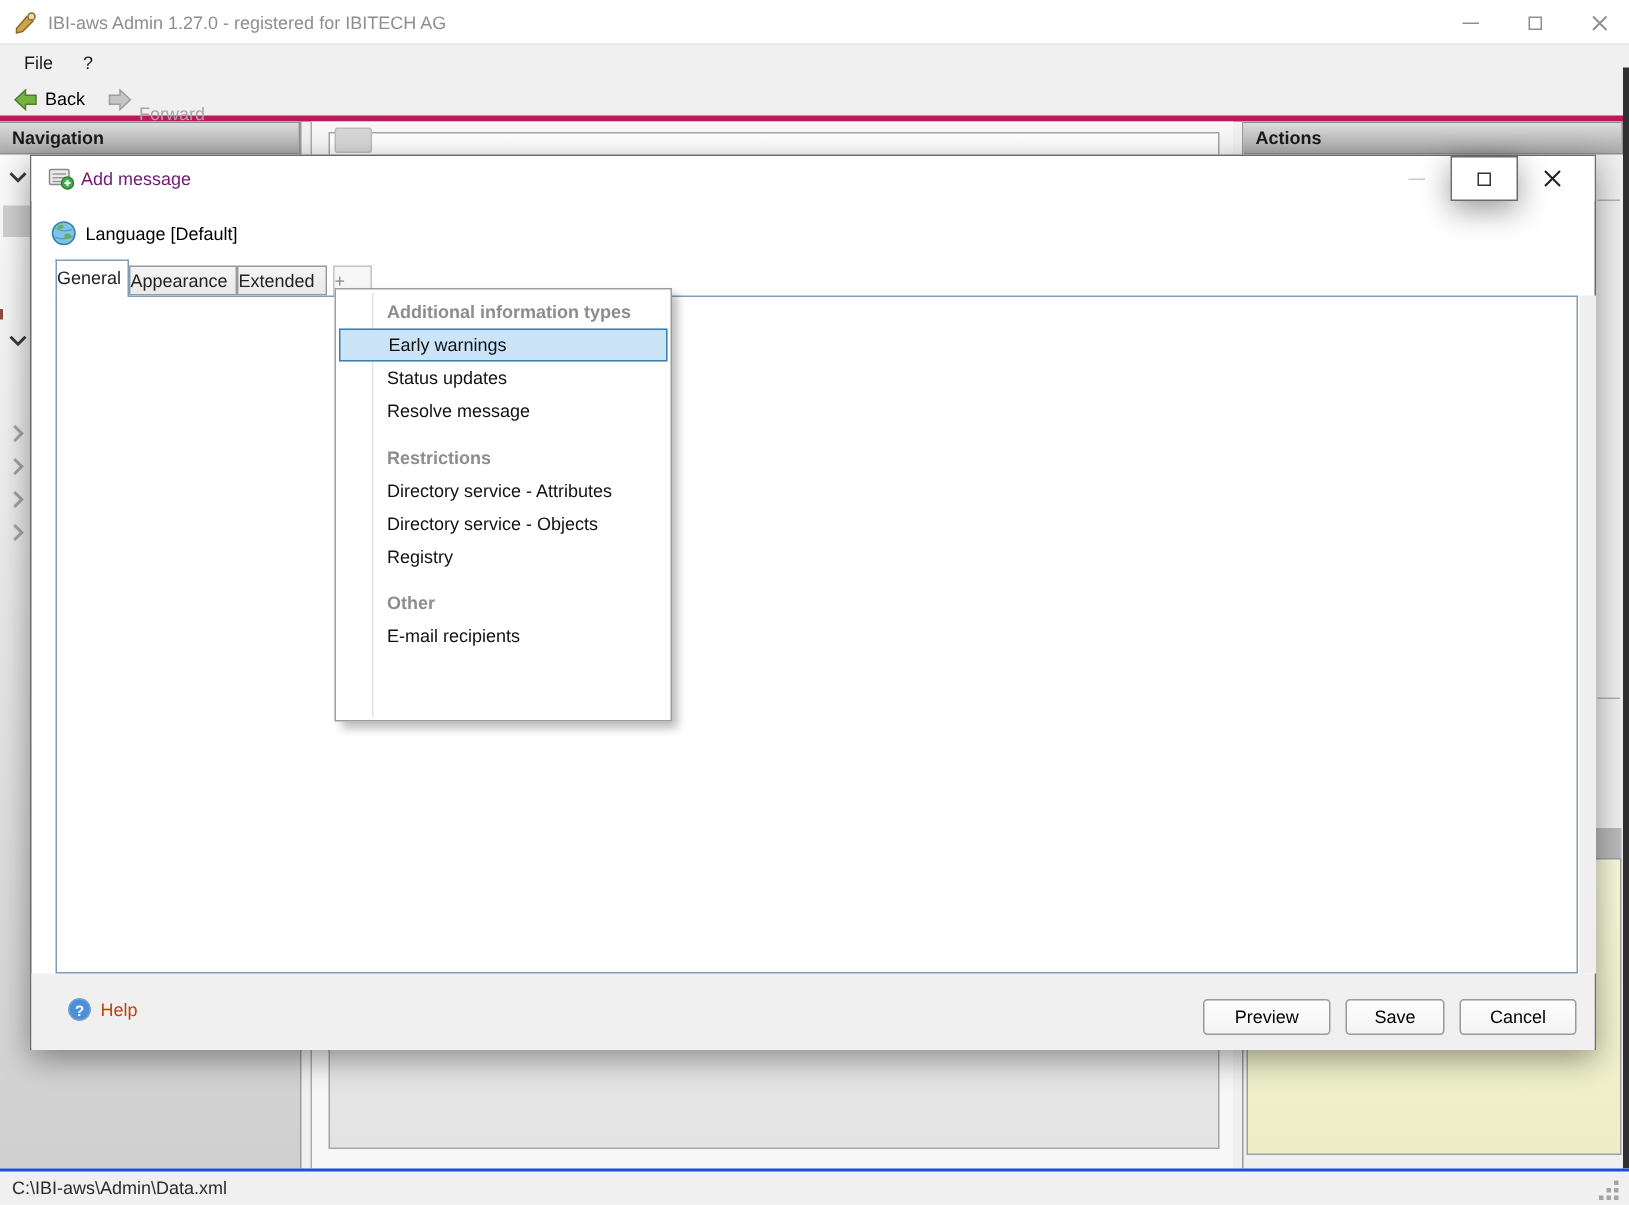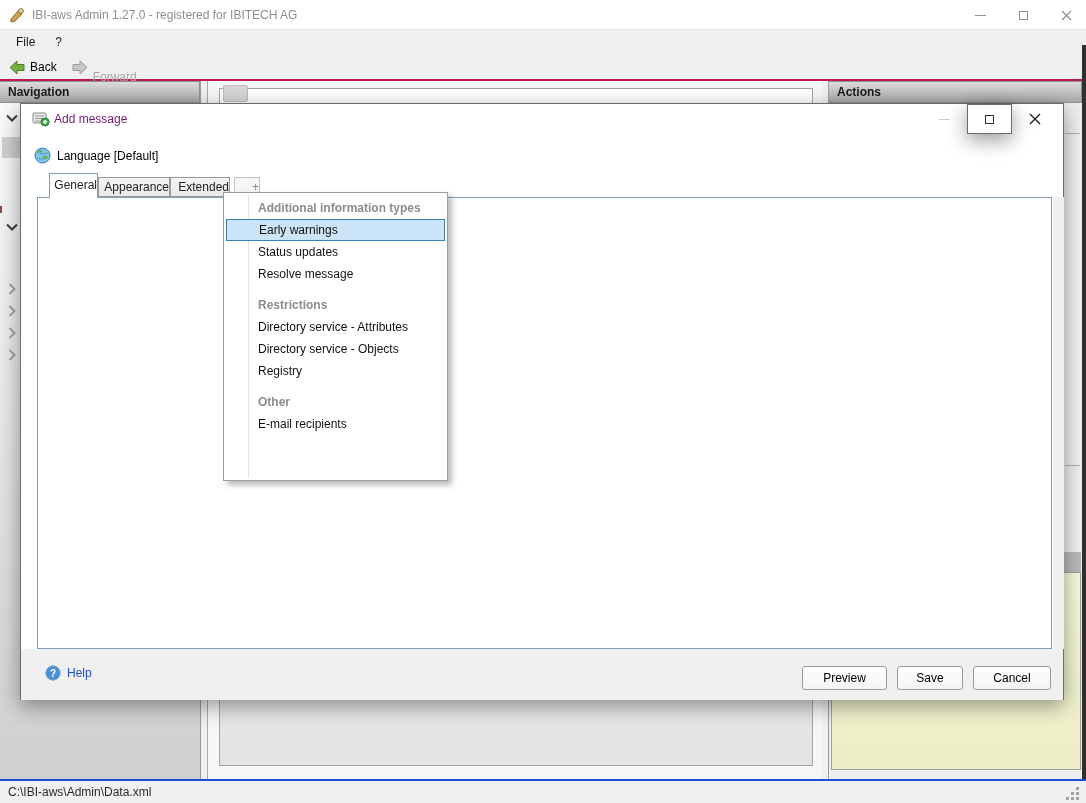--- a/index.html
+++ b/index.html
@@ -14,21 +14,21 @@
   
   .titlebar { left:0; top:0; width:1086px; height:30px; background:#fff; border-bottom:1px solid #e4e4e4; }
   .app-title { left:32px; top:0; line-height:30px; color:#8e8e8e; }
   .win-ctl { top:0; width:40px; height:30px; display:flex; align-items:center; justify-content:center; }
   .glyph-min { width:11px; height:1px; background:#8f8f8f; }
   .glyph-max { width:9px; height:9px; border:1px solid #8f8f8f; }
   .dlg .glyph-max { border-color:#333; }
   .menubar { left:0; top:30px; width:1086px; height:25px; background:#f0f0f0; display:flex; align-items:center; }
   .menubar span { padding:0 10px; height:25px; line-height:25px; color:#1a1a1a; }
   .menubar .mfile { margin-left:6px; }
-  .toolbar { left:0; top:55px; width:1086px; height:26px; background:#f0f0f0; border-bottom:2px solid #be185d; display:flex; align-items:center; }
+  .toolbar { left:0; top:55px; width:1086px; height:26px; background:#f0f0f0; border-bottom:4px solid #be185d; display:flex; align-items:center; }
   .tbtn { display:flex; align-items:center; gap:5px; height:24px; padding:0 6px; margin-left:3px; }
   .tbtn.disabled span { color:#a6a6a6;margin-top:20px; }
   .panel-header { height:22px; background:linear-gradient(#dcdcdc,#a9a9a9); border:1px solid #8f8f8f; border-left:none;
                   font-weight:bold; color:#1a1a1a; line-height:20px; padding-left:8px; }
   .nav-panel { left:0; top:81px; width:201px; height:698px; border-right:1px solid #9b9b9b;
                background:linear-gradient(#fcfcfc,#cfcfcf); }
   .nav-panel .panel-header { border-left:none; }
   .center-panel { left:207px; top:81px; width:615px; height:698px; background:#f7f7f7; border-left:1px solid #aaa; }
   .center-box { left:11px; top:7px; width:594px; height:678px; border:1px solid #a5a5a5; background:linear-gradient(#ffffff,#e3e3e3); }
   .center-mini-btn { left:15px; top:4px; width:25px; height:17px; background:#d6d6d6; border:1px solid #bdbdbd; border-radius:2px; }
@@ -51,33 +51,33 @@
          box-shadow:0 6px 20px rgba(0,0,0,.4); z-index:10; }
   .dlg-title { left:0; top:0; width:100%; height:30px; background:#fff; }
   .dlg-title-text { left:33px; top:0; line-height:30px; color:#701a75; }
   .dlg-ctls { right:6px; top:0; display:flex; }
   .dlg-ctl { width:45px; height:30px; display:flex; align-items:center; justify-content:center; }
   .glyph-min.disabled { background:#c9c9c9; }
   .lang-row { left:13px; top:43px; display:flex; align-items:center; gap:6px; }
   .right-sliver { left:1032px; top:93px; width:11px; height:452px; background:#efefef; }
 
   .tab { position:absolute; height:20px; top:73px; border:1px solid #9a9a9a; background:linear-gradient(#f4f4f4,#e9e9e9);
-         text-align:right; line-height:19px; color:#222;margin-left:12px; }
+         text-align:left; line-height:19px; color:#222; }
   .tab.active { top:69px; height:25px; border:1px solid #7f9db9; border-bottom:none; background:#fff; line-height:23px; z-index:3; }
   .tab.plus { border-color:#c3c3c3; color:#8a8a8a; background:#f6f6f6; }
   .tabpage { left:16px; top:93px; width:1015px; height:452px; background:#fff; border:1px solid #7f9db9; z-index:1; }
 
   .lbl { position:absolute; color:#000; }
   .dt-field { left:26px; top:141px; width:469px; height:22px; border:1px solid #8a8a8a; background:#fff; }
   .dt-field span { position:absolute; top:0; line-height:20px; }
   .dt-day { left:16px; } .dt-comma { left:69px; } .dt-date { left:84px; } .dt-time { left:136px; } .dt-mer { left:407px; }
   .dt-cal { left:430px; top:2px; display:flex; align-items:center; gap:6px; }
   .tri-down { width:0; height:0; border-left:4px solid transparent; border-right:4px solid transparent; border-top:4px solid #444; }
   .tz-row { left:503px; top:142px; display:flex; align-items:center; gap:6px; }
-  .link { color:#1d4ed8; }
+  .link { color:#c2410c; }
   .inline-row { position:absolute; display:flex; align-items:center; gap:6px; }
   .reason-input { left:26px; top:190px; width:481px; height:21px; border:1px solid #abadb3; background:#fff;
                   font-family:"Liberation Sans",sans-serif; font-size:12px; padding:0 4px; outline:none; }
   .msg-area { left:26px; top:238px; width:992px; height:300px; border:1px solid #b2b2b2; background:#fff; }
   .vscroll { position:absolute; right:1px; top:1px; width:17px; height:296px; background:#f0f0f0;
              display:flex; flex-direction:column; justify-content:space-between; align-items:center; }
   .vscroll svg { display:block; margin:4px 0; }
 
   .dlg-footer { left:0; top:545px; width:1042px; height:51px; background:#f0f0f0; }
   .help-row { left:24px; top:16px; display:flex; align-items:center; gap:6px; }

